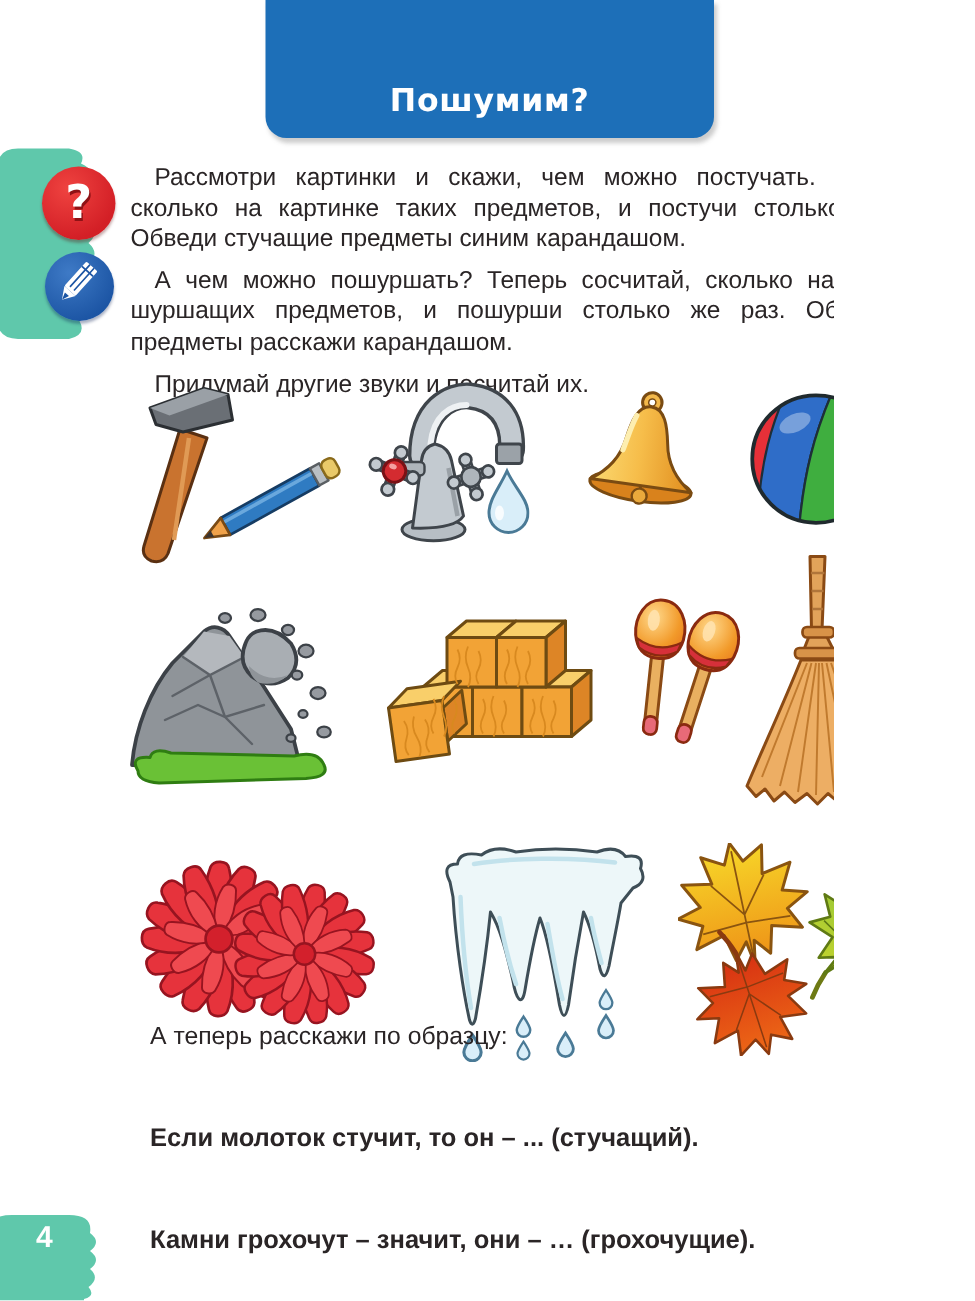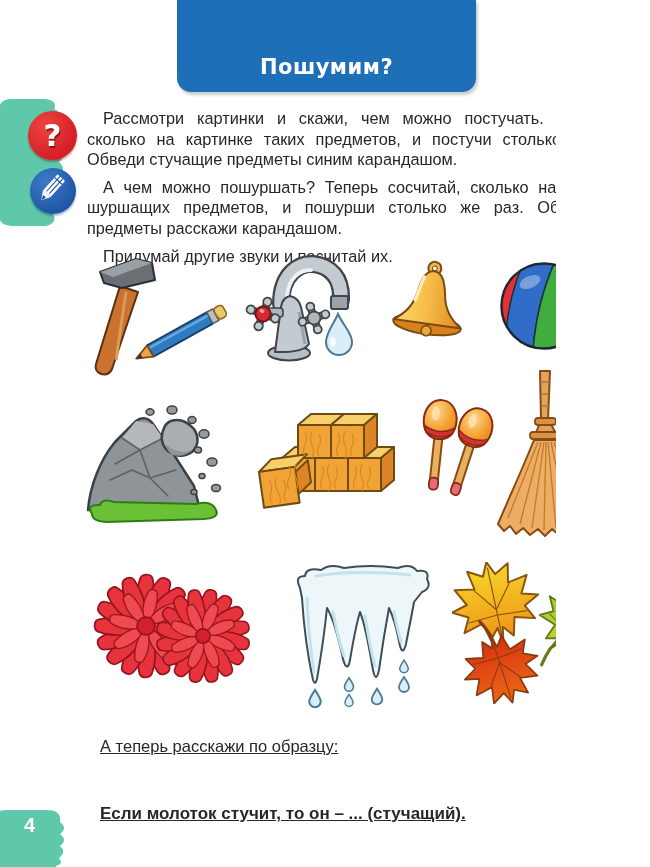--- a/index.html
+++ b/index.html
@@ -24,21 +24,21 @@
       background:radial-gradient(circle at 35% 30%, #3e7ac6, #1c55a4 75%);
       box-shadow:0 2px 2px rgba(10,30,80,.35);}
   
   .instructions{position:absolute;left:87px;top:108px;width:546px;
       font-size:16.3px;line-height:20.6px;text-align:justify;}
   .instructions p{margin:0 0 7px 0;text-indent:16px;}
   
   .pic{position:absolute;margin:0;padding:0;}
   .pic svg{display:block;}
   
-  .examples{position:absolute;left:100px;top:735px;width:520px;font-size:16.5px;line-height:22px;text-decoration:underline;}
+  .examples{position:absolute;left:100px;top:680px;width:520px;font-size:16.5px;line-height:22px;}
   .examples p{margin:0 0 5px 0;}
   .examples .ex{font-weight:bold;font-size:17px;margin-top:46px;}
   
   .page-tab{position:absolute;left:-10px;top:808px;width:80px;height:60px;}
   .page-num{position:absolute;left:24px;top:814px;color:#ffffff;font-size:20px;font-weight:bold;}
 </style>
 </head>
 <body>
 
 <div class="page">
@@ -376,20 +376,21 @@
         <path d="M0,38 Q3,50 8,60" stroke="#6e7a14" stroke-width="4" fill="none" stroke-linecap="round"></path>
         <use href="#maple" fill="url(#lgG)" stroke="#5f7a14" stroke-width="2.2" stroke-linejoin="round"></use>
         <path d="M0,34 L0,-46 M0,2 L-20,-24 M0,2 L20,-24 M0,8 L-33,10 M0,8 L33,10" stroke="#5f7a14" stroke-width="1.3" fill="none"></path>
       </g>
     </svg>
   </figure>
 
   <div class="examples">
     <p class="intro">А теперь расскажи по образцу:</p>
     <p class="ex">Если молоток стучит, то он – ... (стучащий).</p>
+    <p class="ex">Камни грохочут – значит, они – … (грохочущие).</p>
   </div>
 
   <svg class="page-tab" viewBox="0 0 80 60" aria-hidden="true">
     <path fill="#5fc8ab" d="M18,2 L56,2 Q72,2 70,14 Q78,20 70,26 Q78,32 70,38 Q77,44 69,50 Q74,56 66,58 L66,60 L0,60 L0,14 Q2,2 18,2 Z"></path>
   </svg>
   <span class="page-num">4</span>
 
 </div>
 
 </body></html>

